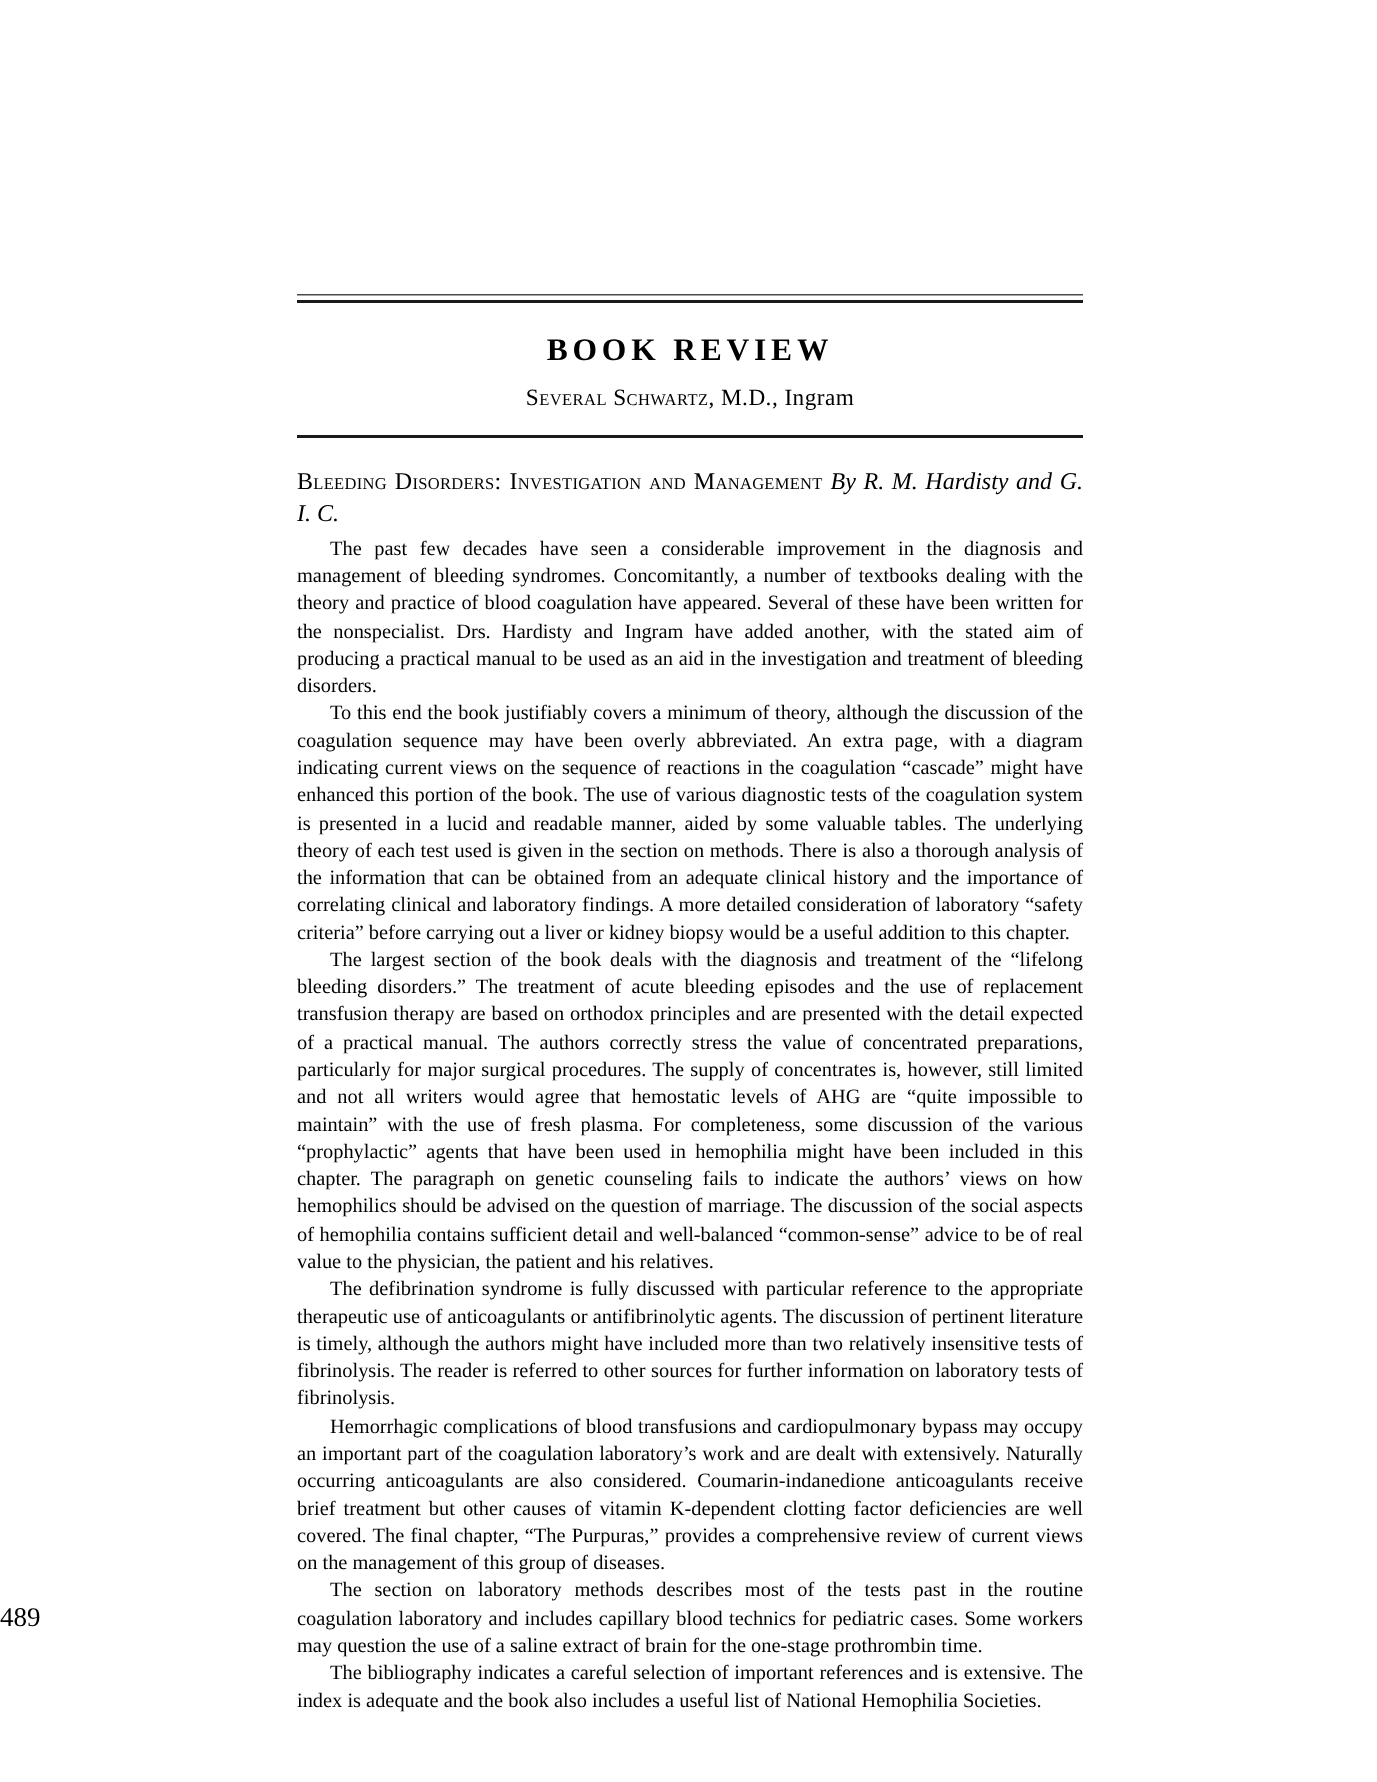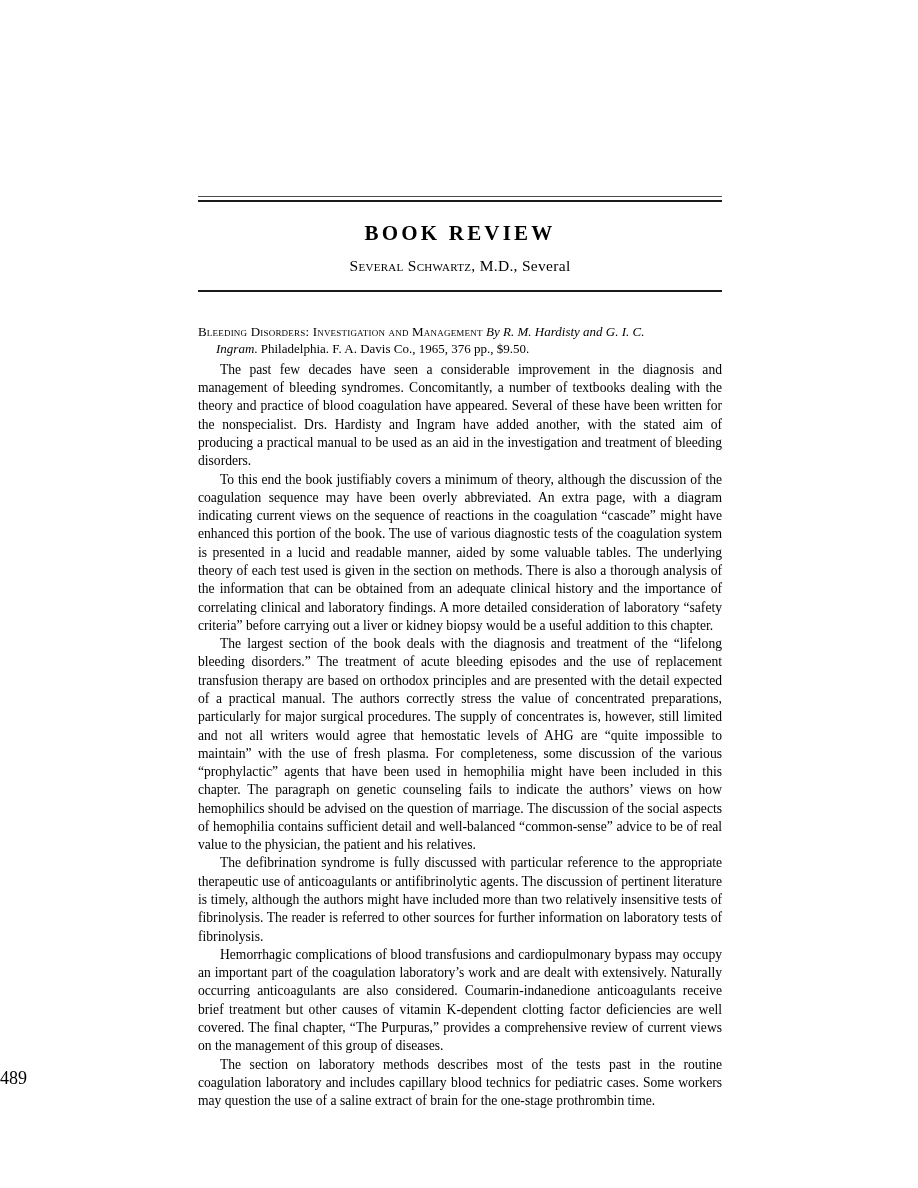--- a/index.html
+++ b/index.html
@@ -75,26 +75,26 @@
     margin-top: 12px;
     margin-bottom: 15px;
     letter-spacing: 0.3px;
   }
   .masthead-editor .nocaps {
     font-variant: normal;
   }
 
   
   .citation {
-    font-size: 13px;
+    font-size: 16px;
     line-height: 1.30;
     text-align: justify;
     text-indent: 0;
     padding-left: 0;
-    margin-top: 32px;
+    margin-top: 20px;
     margin-bottom: 0;
   }
   .citation .sc {
     font-variant: small-caps;
     letter-spacing: 0.2px;
   }
   .citation .it {
     font-style: italic;
   }
   .citation .hang {
@@ -138,34 +138,34 @@
 
     <div class="rule-double">
       <div class="thin"></div>
       <div class="gap"></div>
       <div class="thick"></div>
     </div>
 
     <h1 class="masthead-title">BOOK REVIEW</h1>
 
     <div class="masthead-editor">
-      <span>Several Schwartz</span><span class="nocaps">, M.D., Several</span>
+      <span>Several Schwartz</span><span class="nocaps">, M.D., Ingram</span>
     </div>
 
     <div class="rule-single"></div>
 
     <div class="citation">
       <span class="sc">Bleeding Disorders: Investigation and Management </span><span class="it">By R. M. Hardisty and G. I. C.</span>
-      <span class="hang"><span class="it">Ingram</span><span>. Philadelphia. F. A. Davis Co., 1965, 376 pp., $9.50.</span></span>
     </div>
 
     <p class="body first">The past few decades have seen a considerable improvement in the diagnosis and management of bleeding syndromes. Concomitantly, a number of textbooks dealing with the theory and practice of blood coagulation have appeared. Several of these have been written for the nonspecialist. Drs. Hardisty and Ingram have added another, with the stated aim of producing a practical manual to be used as an aid in the investigation and treatment of bleeding disorders.</p>
     <p class="body">To this end the book justifiably covers a minimum of theory, although the discussion of the coagulation sequence may have been overly abbreviated. An extra page, with a diagram indicating current views on the sequence of reactions in the coagulation “cascade” might have enhanced this portion of the book. The use of various diagnostic tests of the coagulation system is presented in a lucid and readable manner, aided by some valuable tables. The underlying theory of each test used is given in the section on methods. There is also a thorough analysis of the information that can be obtained from an adequate clinical history and the importance of correlating clinical and laboratory findings. A more detailed consideration of laboratory “safety criteria” before carrying out a liver or kidney biopsy would be a useful addition to this chapter.</p>
     <p class="body">The largest section of the book deals with the diagnosis and treatment of the “lifelong bleeding disorders.” The treatment of acute bleeding episodes and the use of replacement transfusion therapy are based on orthodox principles and are presented with the detail expected of a practical manual. The authors correctly stress the value of concentrated preparations, particularly for major surgical procedures. The supply of concentrates is, however, still limited and not all writers would agree that hemostatic levels of AHG are “quite impossible to maintain” with the use of fresh plasma. For completeness, some discussion of the various “prophylactic” agents that have been used in hemophilia might have been included in this chapter. The paragraph on genetic counseling fails to indicate the authors’ views on how hemophilics should be advised on the question of marriage. The discussion of the social aspects of hemophilia contains sufficient detail and well-balanced “common-sense” advice to be of real value to the physician, the patient and his relatives.</p>
     <p class="body">The defibrination syndrome is fully discussed with particular reference to the appropriate therapeutic use of anticoagulants or antifibrinolytic agents. The discussion of pertinent literature is timely, although the authors might have included more than two relatively insensitive tests of fibrinolysis. The reader is referred to other sources for further information on laboratory tests of fibrinolysis.</p>
     <p class="body">Hemorrhagic complications of blood transfusions and cardiopulmonary bypass may occupy an important part of the coagulation laboratory’s work and are dealt with extensively. Naturally occurring anticoagulants are also considered. Coumarin-indanedione anticoagulants receive brief treatment but other causes of vitamin K-dependent clotting factor deficiencies are well covered. The final chapter, “The Purpuras,” provides a comprehensive review of current views on the management of this group of diseases.</p>
     <p class="body">The section on laboratory methods describes most of the tests past in the routine coagulation laboratory and includes capillary blood technics for pediatric cases. Some workers may question the use of a saline extract of brain for the one-stage prothrombin time.</p>
+    <p class="body">The bibliography indicates a careful selection of important references and is extensive. The index is adequate and the book also includes a useful list of National Hemophilia Societies.</p>
 
   </div>
 
   <div class="folio">489</div>
 
 </div>
 
 </body></html>

